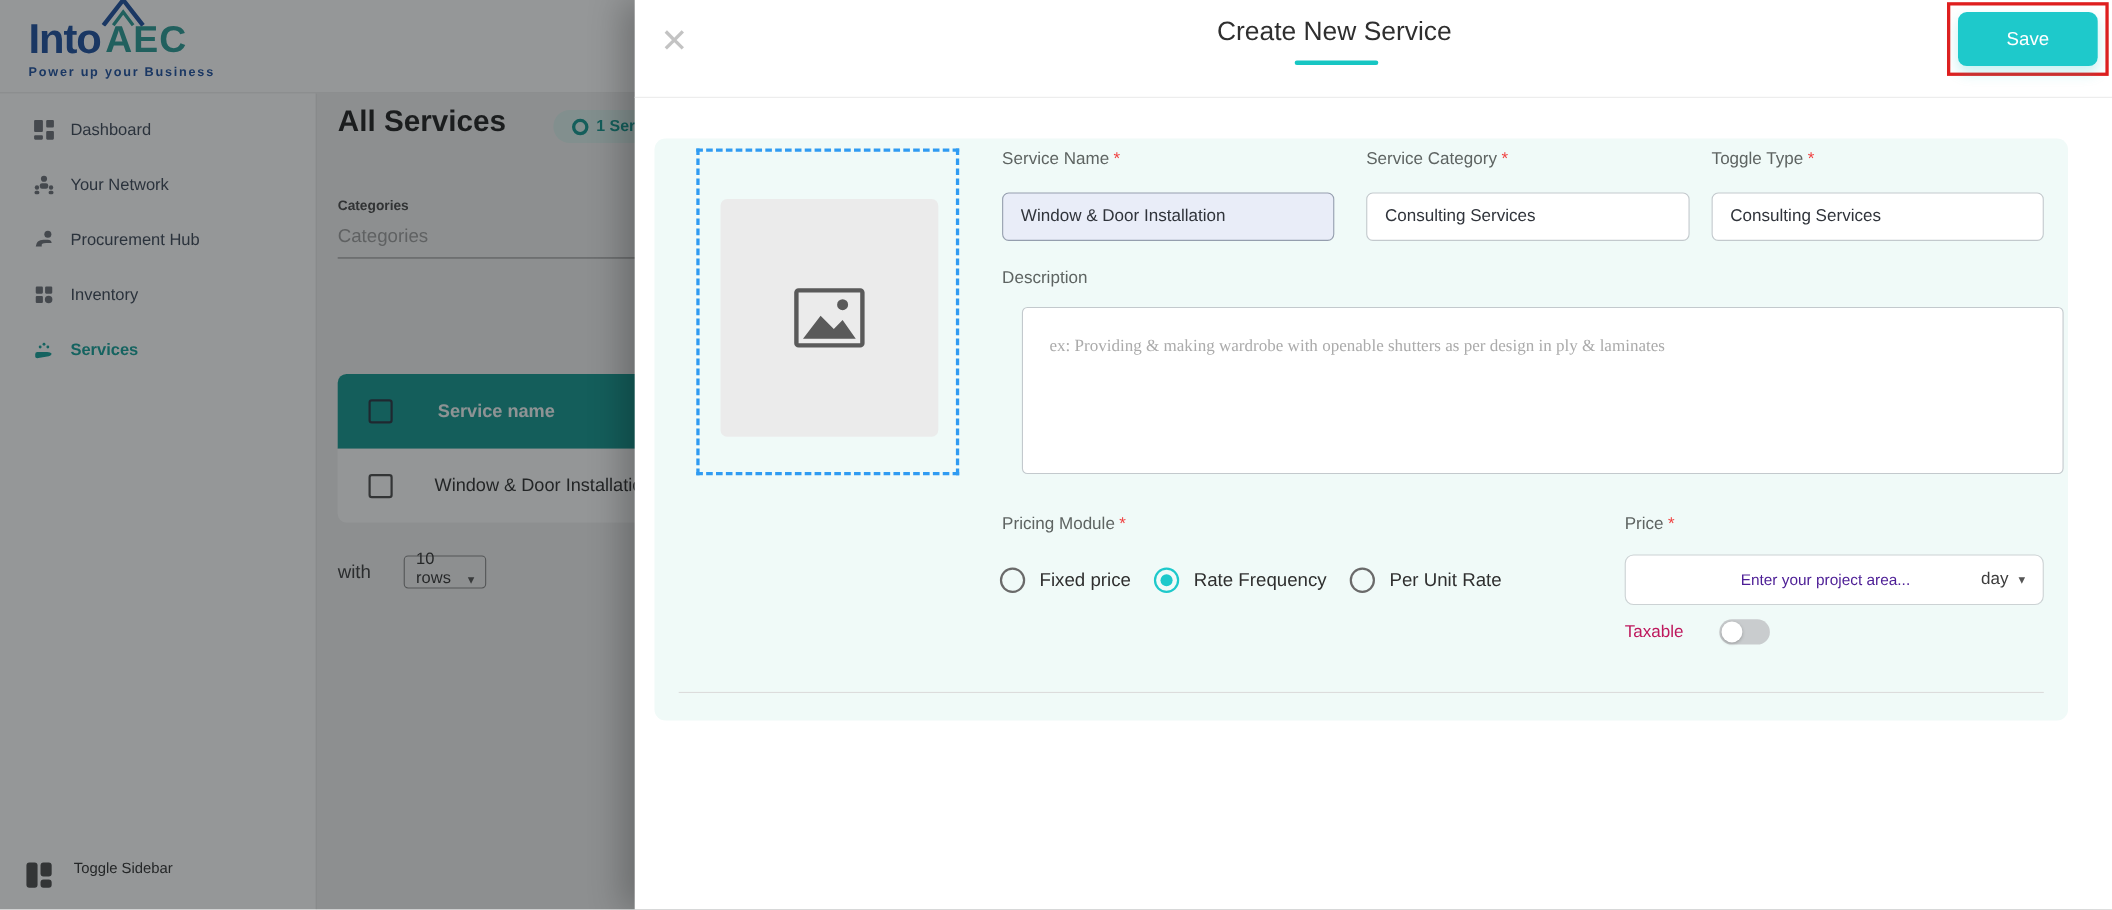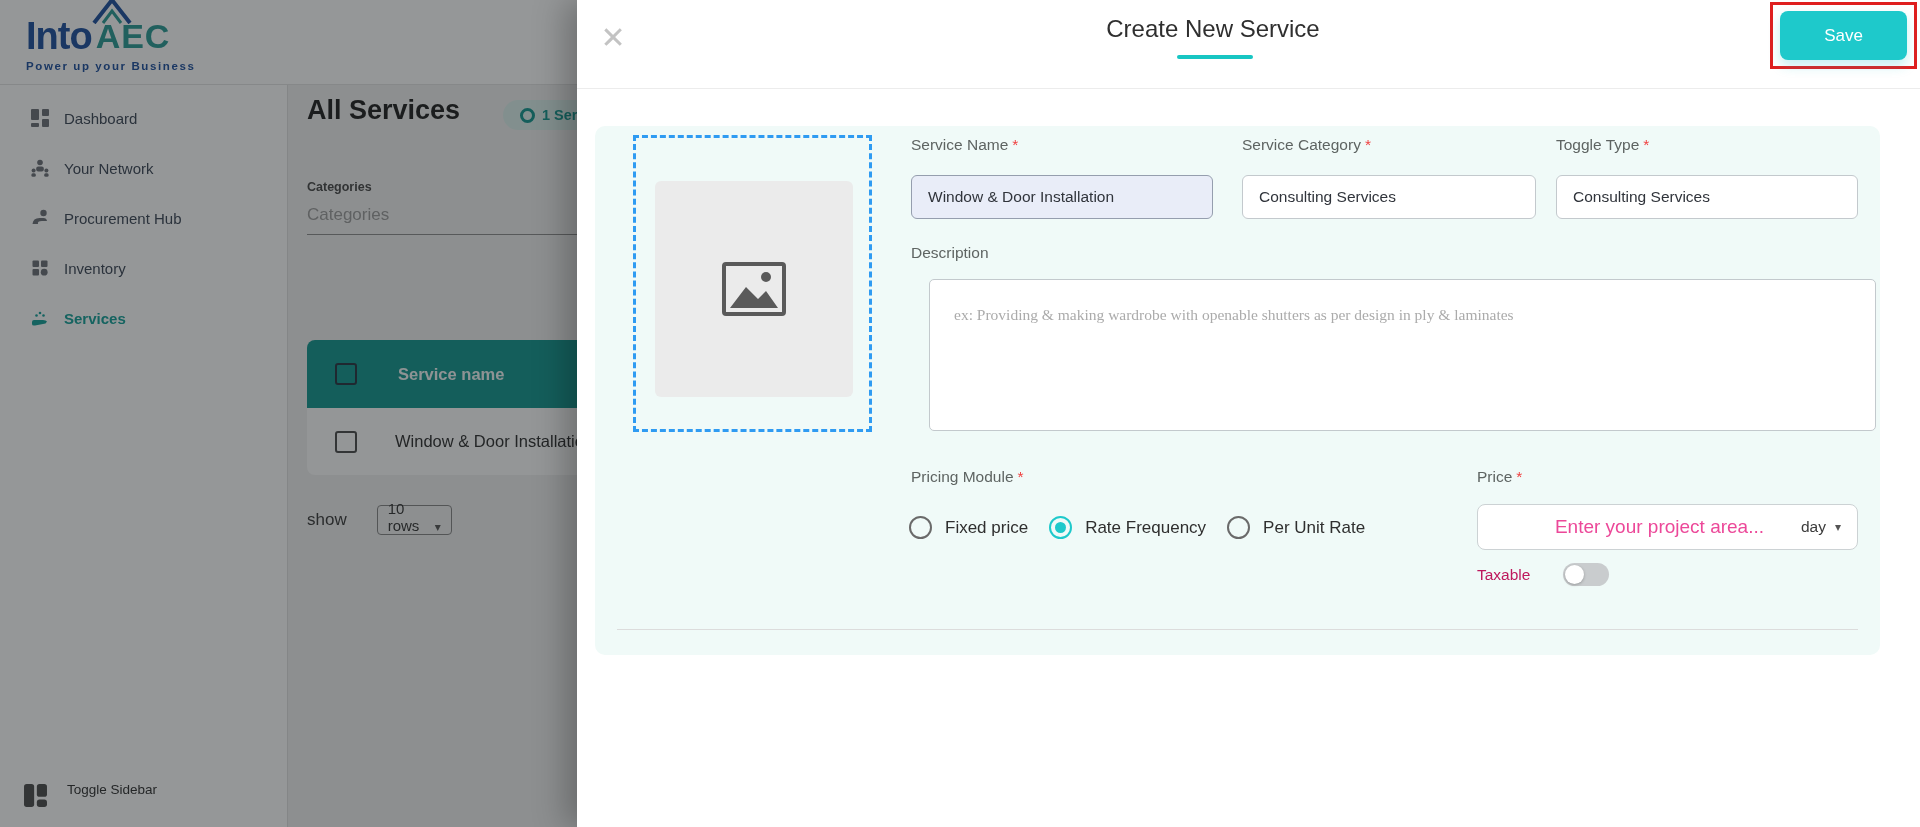--- a/index.html
+++ b/index.html
@@ -60,21 +60,21 @@
   .f-input.filled { background:#e9edf8; border:1px solid #959eae; }
   .f-textarea { position:absolute; left:334px; top:153px; width:947px; height:152px; background:#ffffff; border:1px solid #c3c9cd; border-radius:5px; padding:26px 24px; font-size:15.5px; font-family:Liberation Serif, serif; color:#30343b; resize:none; }
   .f-textarea::placeholder { color:#ababab; }
   .radio-row { position:absolute; left:314px; top:390px; display:flex; align-items:center; gap:21px; }
   .radio-opt { display:flex; align-items:center; cursor:pointer; }
   .radio-circle { width:23px; height:23px; border:2.5px solid #6a6a6a; border-radius:50%; display:flex; align-items:center; justify-content:center; flex:none; }
   .radio-opt.selected .radio-circle { border-color:#1ec9cb; }
   .radio-dot { width:11px; height:11px; border-radius:50%; background:#1ec9cb; }
   .radio-text { margin-left:13px; font-size:17px; color:#2f2f2f; }
   .price-input { position:absolute; left:882px; top:378px; width:381px; height:46px; background:#ffffff; border:1px solid #ccd2d4; border-radius:8px; display:flex; align-items:center; padding:0 16px 0 40px; cursor:text; }
-  .price-placeholder { flex:1; text-align:center; font-size:19px; color:#ec4899; }
+  .price-placeholder { flex:1; text-align:center; font-size:14px; color:#4c1d95; }
   .price-unit { display:flex; align-items:center; gap:9px; font-size:15.5px; color:#3c3c3c; cursor:pointer; }
   .price-unit .caret { font-size:12px; color:#555; }
   .taxable-label { position:absolute; left:882px; top:440px; font-size:15.5px; color:#be185d; }
   .toggle { position:absolute; left:968px; top:437px; width:46px; height:23px; background:#c9ccce; border-radius:12px; cursor:pointer; }
   .toggle-knob { position:absolute; left:2px; top:2px; width:19px; height:19px; background:#ffffff; border-radius:50%; box-shadow:0 1px 3px rgba(0,0,0,0.25); }
   .card-divider { position:absolute; left:22px; top:503px; width:1241px; height:1px; background:#dcdcdc; }
 </style>
 </head>
 <body>
 
@@ -176,21 +176,21 @@
       <div class="svc-thead">
         <span class="cbx"></span>
         <span class="th-label">Service name</span>
       </div>
       <div class="svc-row">
         <span class="cbx"></span>
         <span class="td-label">Window &amp; Door Installation</span>
       </div>
     </div>
     <div class="show-row">
-      <span class="show-label">show</span>
+      <span class="show-label">with</span>
       <div class="rows-select">
         <span>10 rows</span>
         <span class="caret">▾</span>
       </div>
     </div>
   </div>
 
   <div class="backdrop"></div>
 
   <section class="modal">

